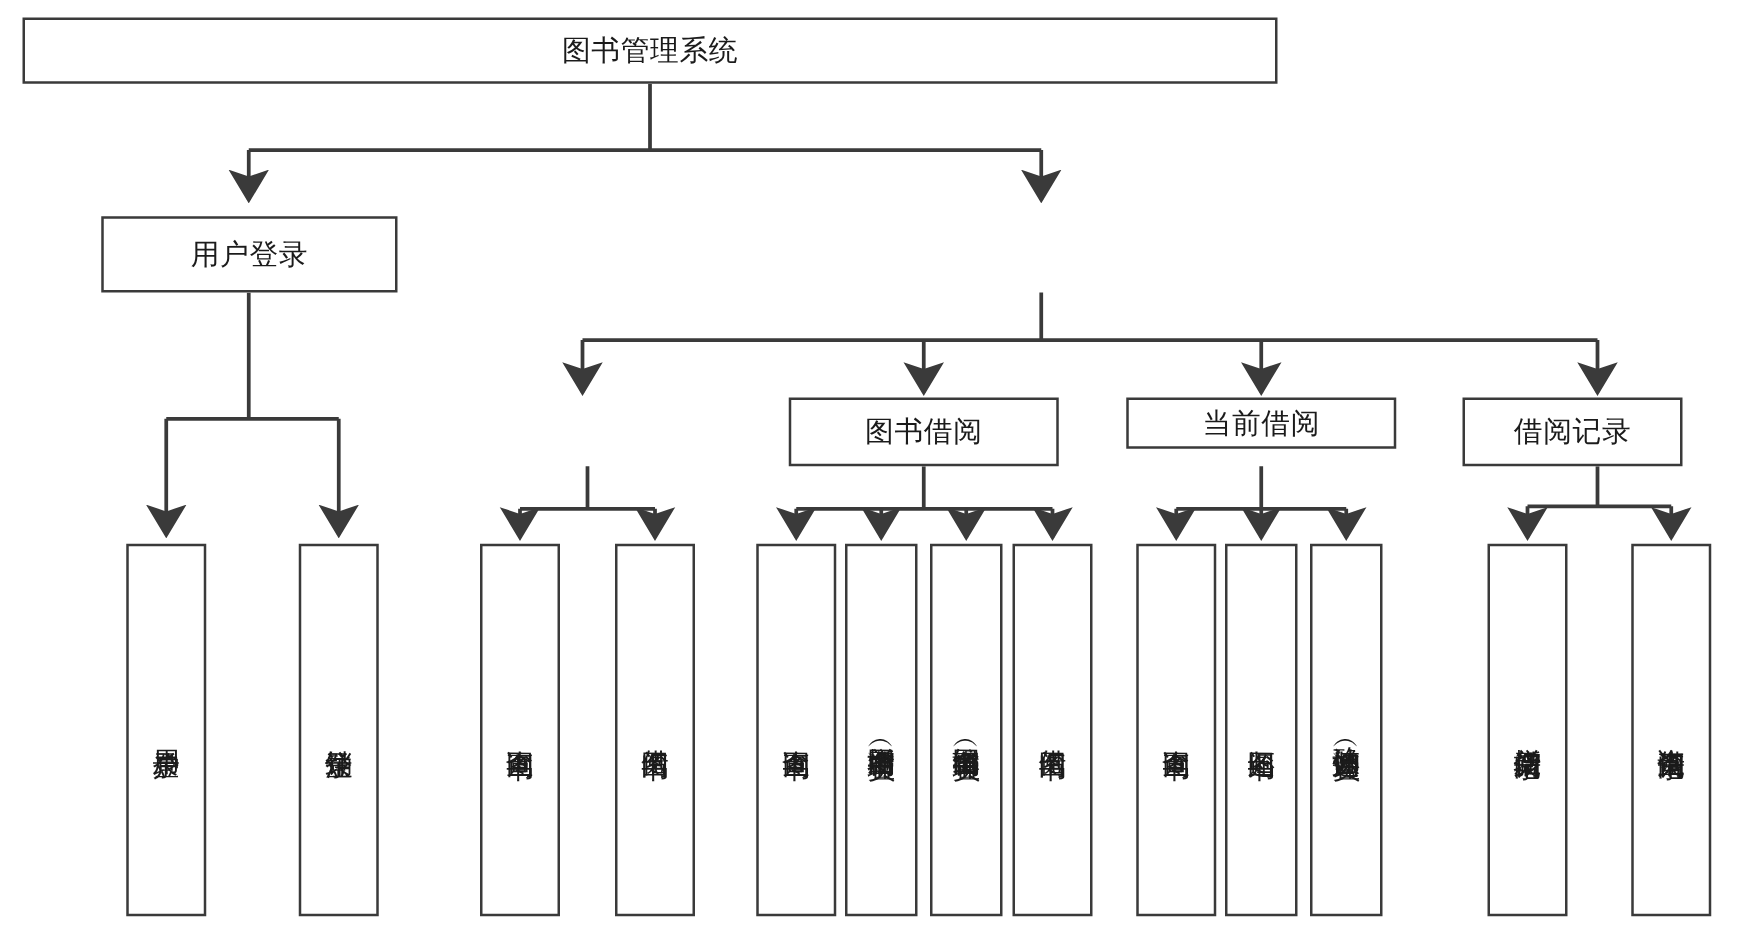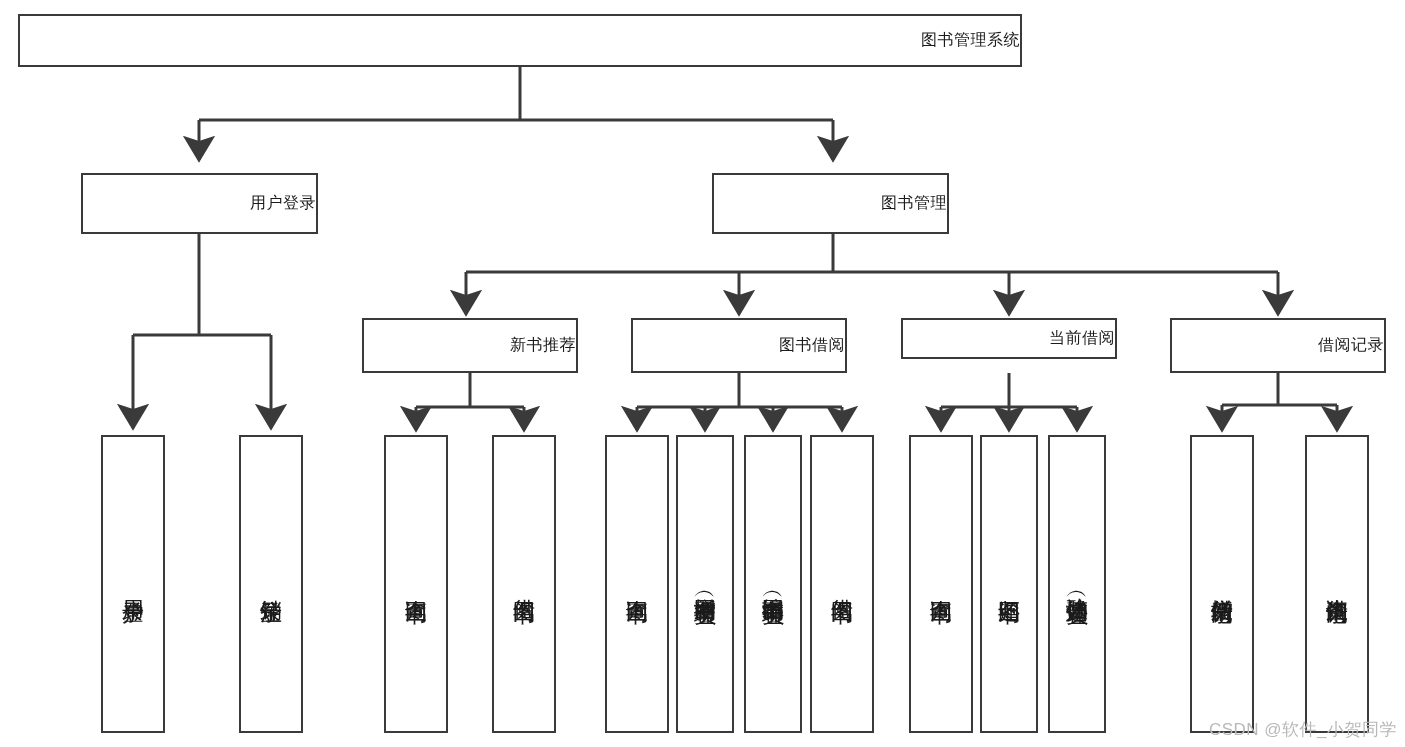--- a/index.html
+++ b/index.html
@@ -28,23 +28,22 @@
     position: absolute;
     box-sizing: border-box;
     background: #ffffff;
     border: 2px solid #3a3a3a;
     display: flex;
     align-items: center;
     justify-content: center;
     color: #1b1b1b;
   }
   .node.horiz {
-    font-size: 16px;
+    font-size: 23px;
     letter-spacing: 0.5px;
-    justify-content: flex-end;
   }
   .node.vert {
     writing-mode: vertical-rl;
     text-orientation: upright;
     font-size: 22px;
     line-height: 1.18;
     letter-spacing: 1px;
     padding: 4px 0;
     white-space: nowrap;
   }
@@ -119,34 +118,28 @@
     </g>
   </svg>
 
   <div class="node horiz" style="left:18px; top:14px; width:1004px; height:53px;">
     <span>图书管理系统</span>
   </div>
 
   <div class="node horiz" style="left:81px; top:173px; width:237px; height:61px;">
     <span>用户登录</span>
   </div>
-  <div class="node horiz" style="left:712px; top:173px; width:237px; height:61px;">
-    <span>图书管理</span>
-  </div>
 
-  <div class="node horiz" style="left:362px; top:318px; width:216px; height:55px;">
-    <span>新书推荐</span>
-  </div>
   <div class="node horiz" style="left:631px; top:318px; width:216px; height:55px;font-family:Liberation Mono, monospace;">
     <span>图书借阅</span>
   </div>
   <div class="node horiz" style="left:901px; top:318px; width:216px; height:41px;">
     <span>当前借阅</span>
   </div>
-  <div class="node horiz" style="left:1170px; top:318px; width:216px; height:55px;">
+  <div class="node horiz" style="left:1170px; top:318px; width:176px; height:55px;">
     <span>借阅记录</span>
   </div>
 
   <div class="node vert" style="left:101px; top:435px; width:64px; height:298px;">
     <span class="vtext">用户登录</span>
   </div>
   <div class="node vert" style="left:239px; top:435px; width:64px; height:298px;">
     <span class="vtext">注销登录</span>
   </div>
 
@@ -180,15 +173,14 @@
     <span class="vtext">确认归还（管理员）</span>
   </div>
 
   <div class="node vert" style="left:1190px; top:435px; width:64px; height:298px;">
     <span class="vtext">新增借阅记录</span>
   </div>
   <div class="node vert" style="left:1305px; top:435px; width:64px; height:298px;">
     <span class="vtext">查询借阅记录</span>
   </div>
 
-  <div class="watermark">CSDN @软件_小贺同学</div>
 
 </div>
 
 </body></html>

